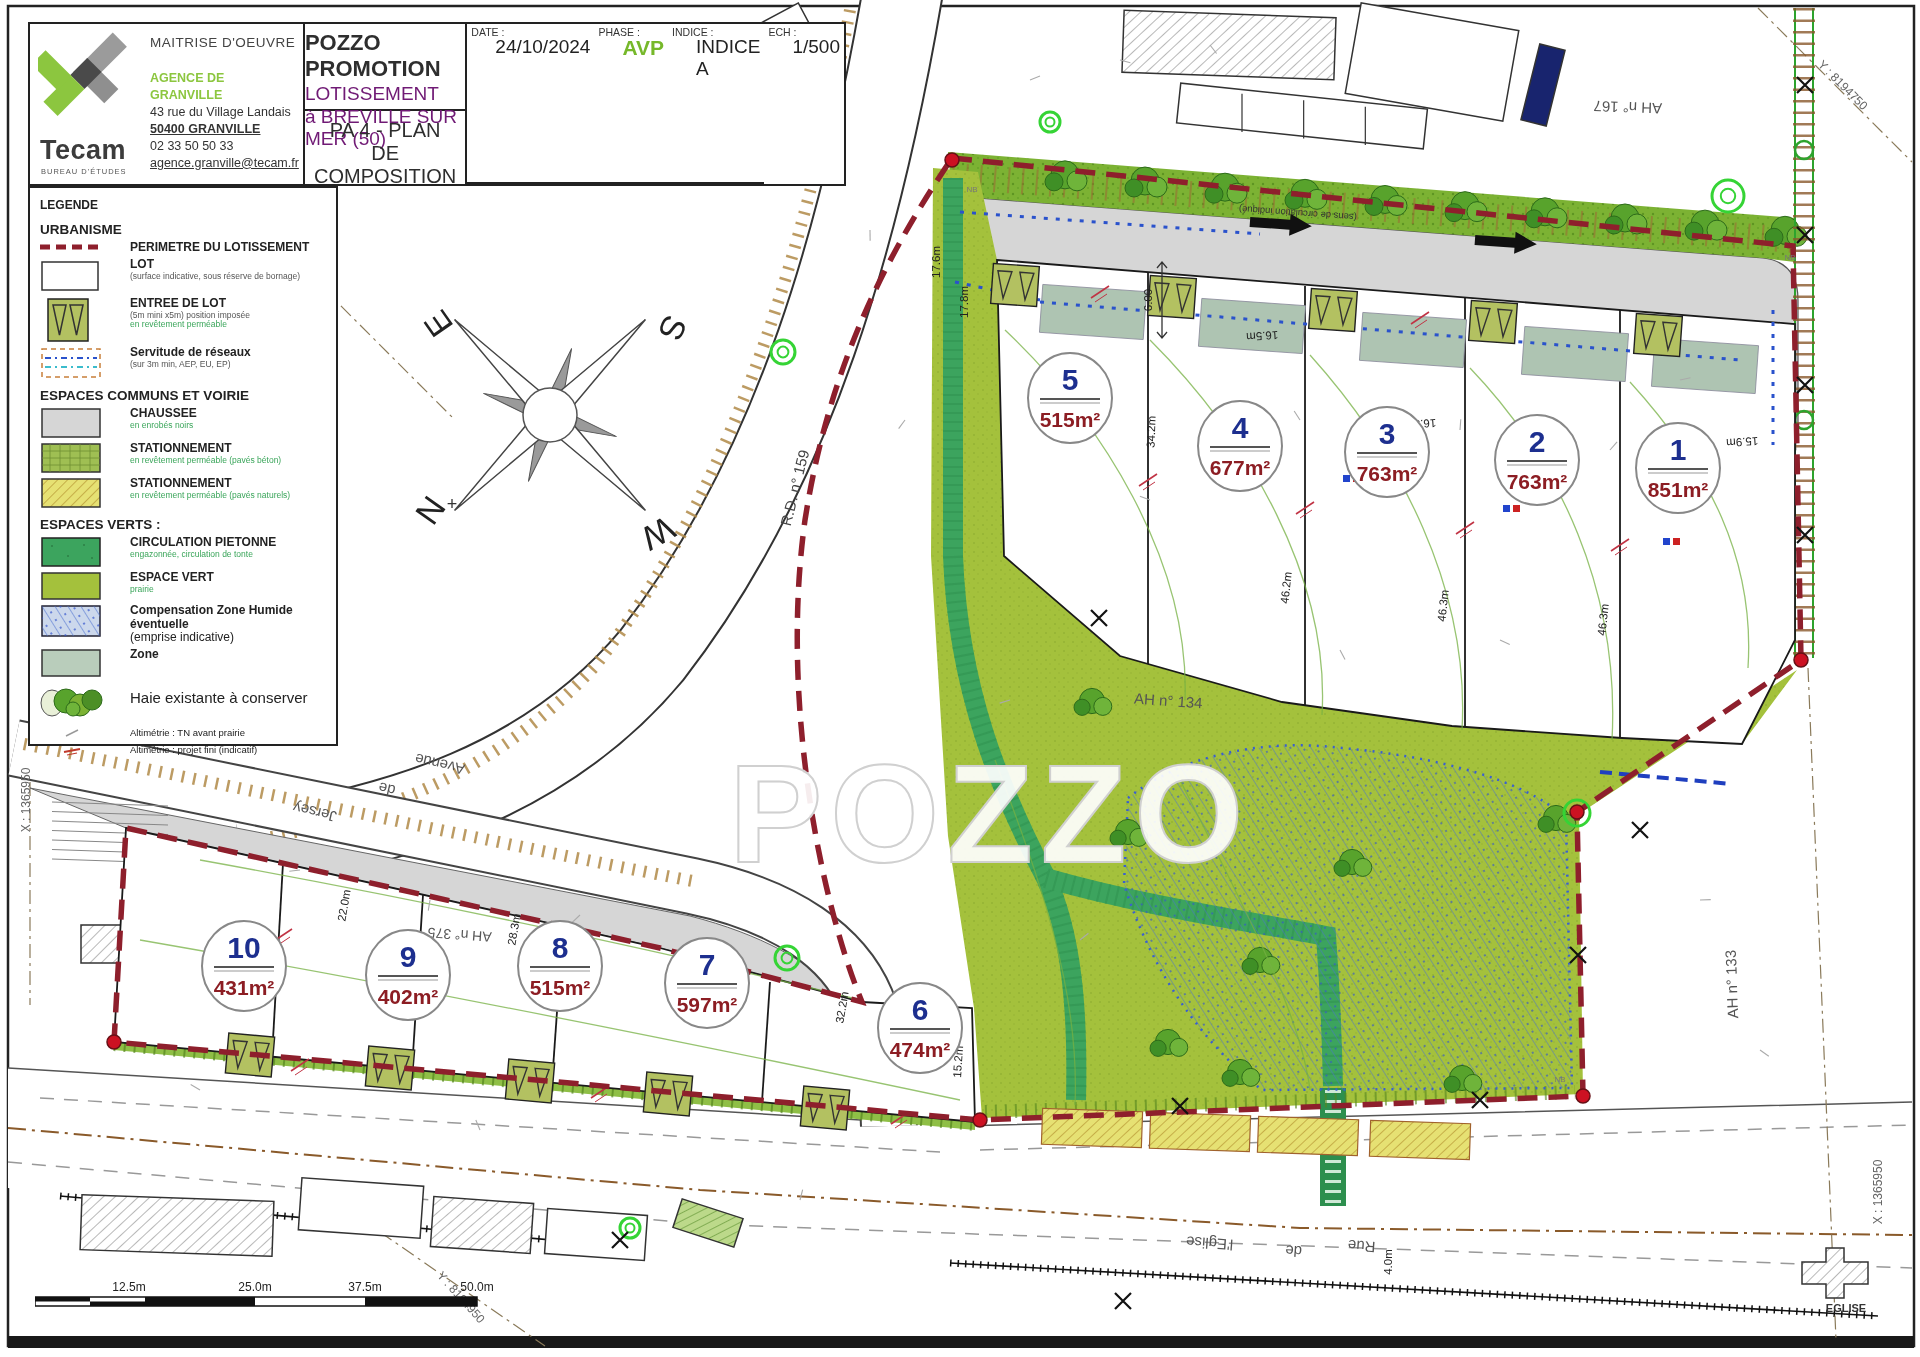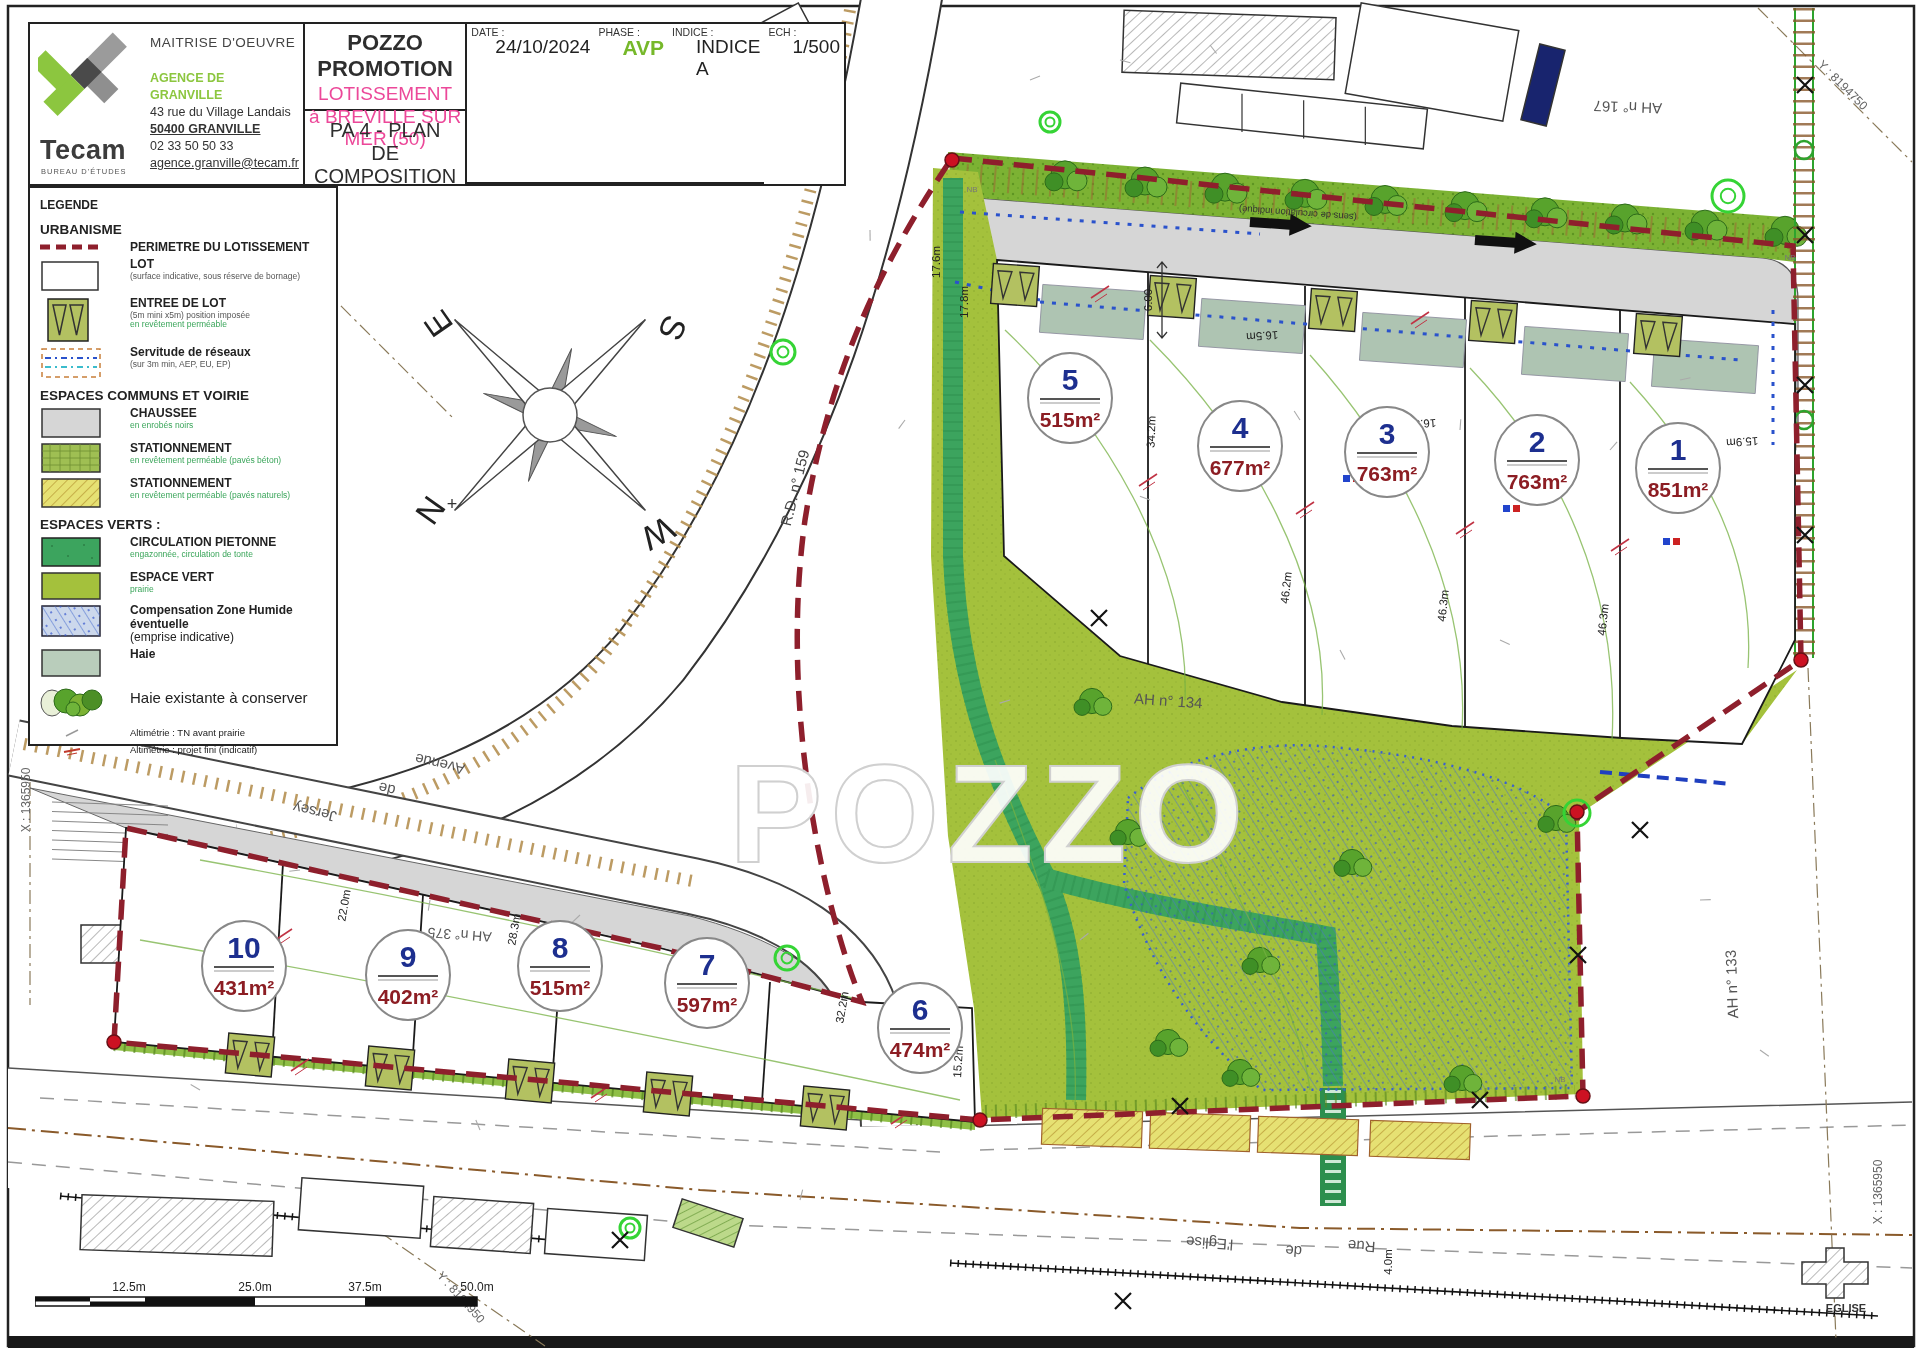--- a/index.html
+++ b/index.html
@@ -10,23 +10,23 @@
   .tb-cell1{width:278px;border-right:2px solid #222;display:flex;padding:6px 4px 4px 8px;box-sizing:border-box;}
   .logo-col{width:106px;position:relative;}
   .logo-name{position:absolute;left:2px;bottom:14px;font-weight:bold;font-size:27px;color:#3c3c3c;letter-spacing:.5px;}
   .logo-sub{position:absolute;left:3px;bottom:4px;font-size:7.5px;color:#555;letter-spacing:1px;}
   .contact-col{flex:1;padding-left:6px;font-size:12.5px;color:#333;line-height:1.35;}
   .contact-col .mo{font-size:13.5px;color:#444;letter-spacing:.5px;margin:4px 0 18px;}
   .contact-col .ag{color:#8cc63f;font-weight:bold;font-size:12.5px;}
   .contact-col .city{font-weight:bold;text-decoration:underline;}
   .contact-col .mail{text-decoration:underline;}
   .tb-cell2{width:358px;border-right:2px solid #222;display:flex;flex-direction:column;box-sizing:border-box;}
-  .tb-c2top{height:87px;border-bottom:2px solid #222;text-align:center;padding-top:6px;box-sizing:border-box;}
+  .tb-c2top{height:87px;border-bottom:2px solid #222;text-align:left;padding-top:6px;box-sizing:border-box;}
   .tb-c2top .client{font-size:22px;font-weight:bold;color:#2e2e2e;}
-  .tb-c2top .p1,.tb-c2top .p2{font-size:19px;color:#ec4899;margin-top:1px;}
+  .tb-c2top .p1,.tb-c2top .p2{font-size:19px;color:#701a75;margin-top:1px;}
   .tb-c2bot{flex:1;text-align:center;padding-top:8px;font-size:20px;color:#2e2e2e;}
   .tb-cell3{flex:1;display:flex;flex-direction:row;}
   .tb-field{flex:1;border-bottom:2px solid #222;position:relative;padding:2px 4px;box-sizing:border-box;}
   .tb-field:last-child{border-bottom:none;}
   .tb-field .fl{font-size:10.5px;color:#333;}
   .tb-field .fv{font-size:19px;color:#222;margin:-2px 0 0 24px;}
   .tb-field .fv.accent{color:#76b82a;font-weight:bold;font-size:21px;}
   
   .legend{position:absolute;left:28px;top:186px;width:310px;height:560px;border:2px solid #222;background:#fff;z-index:20;box-sizing:border-box;padding:8px 10px;font-size:12px;color:#222;}
   .lg-title{font-weight:bold;font-size:12px;margin:2px 0 10px;}
@@ -729,21 +729,21 @@
           <span class="l2">(emprise indicative)</span>
         </span>
     </div>
     <div class="li">
       <span class="sw">
           <svg width="64" height="30">
             <rect x="2" y="2" width="58" height="26" fill="#b9cdbb" stroke="#333" stroke-width="1.5"></rect>
           </svg>
         </span>
       <span class="lt">
-          <b>Haie</b>
+          <b>Zone</b>
         </span>
     </div>
 
     <div class="li haie">
       <span class="sw">
           <svg width="64" height="42">
             <ellipse cx="12" cy="22" rx="11" ry="13" fill="#e9f0d8" stroke="#555"></ellipse>
             <circle cx="26" cy="20" r="12" fill="#58a32c" stroke="#2d6b1a"></circle>
             <circle cx="40" cy="24" r="11" fill="#7cb233" stroke="#2d6b1a"></circle>
             <circle cx="52" cy="19" r="10" fill="#4c8f26" stroke="#2d6b1a"></circle>

